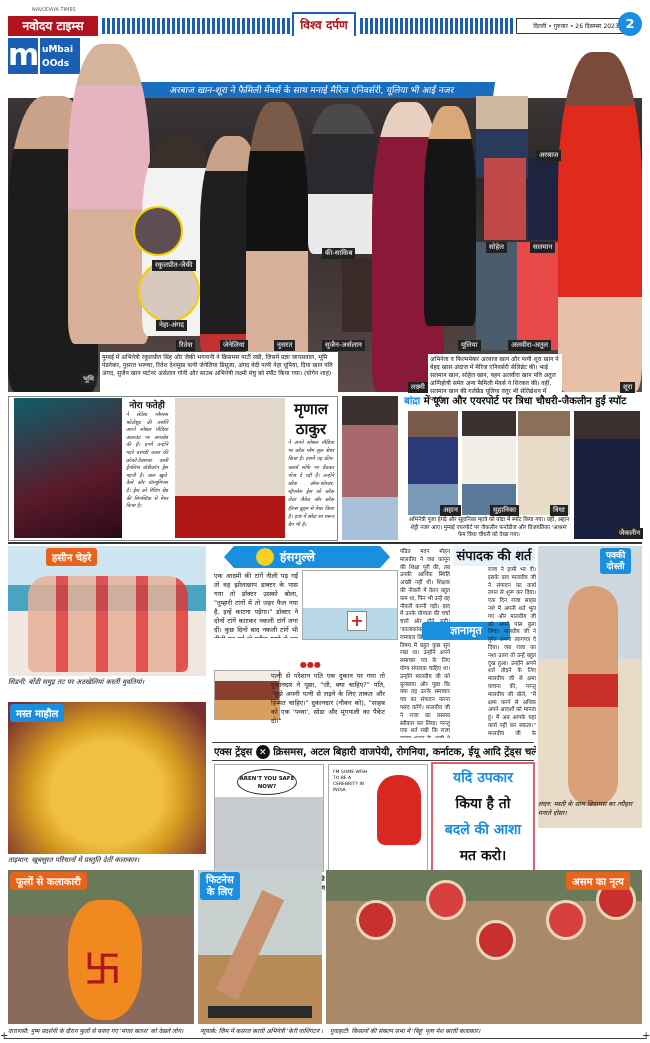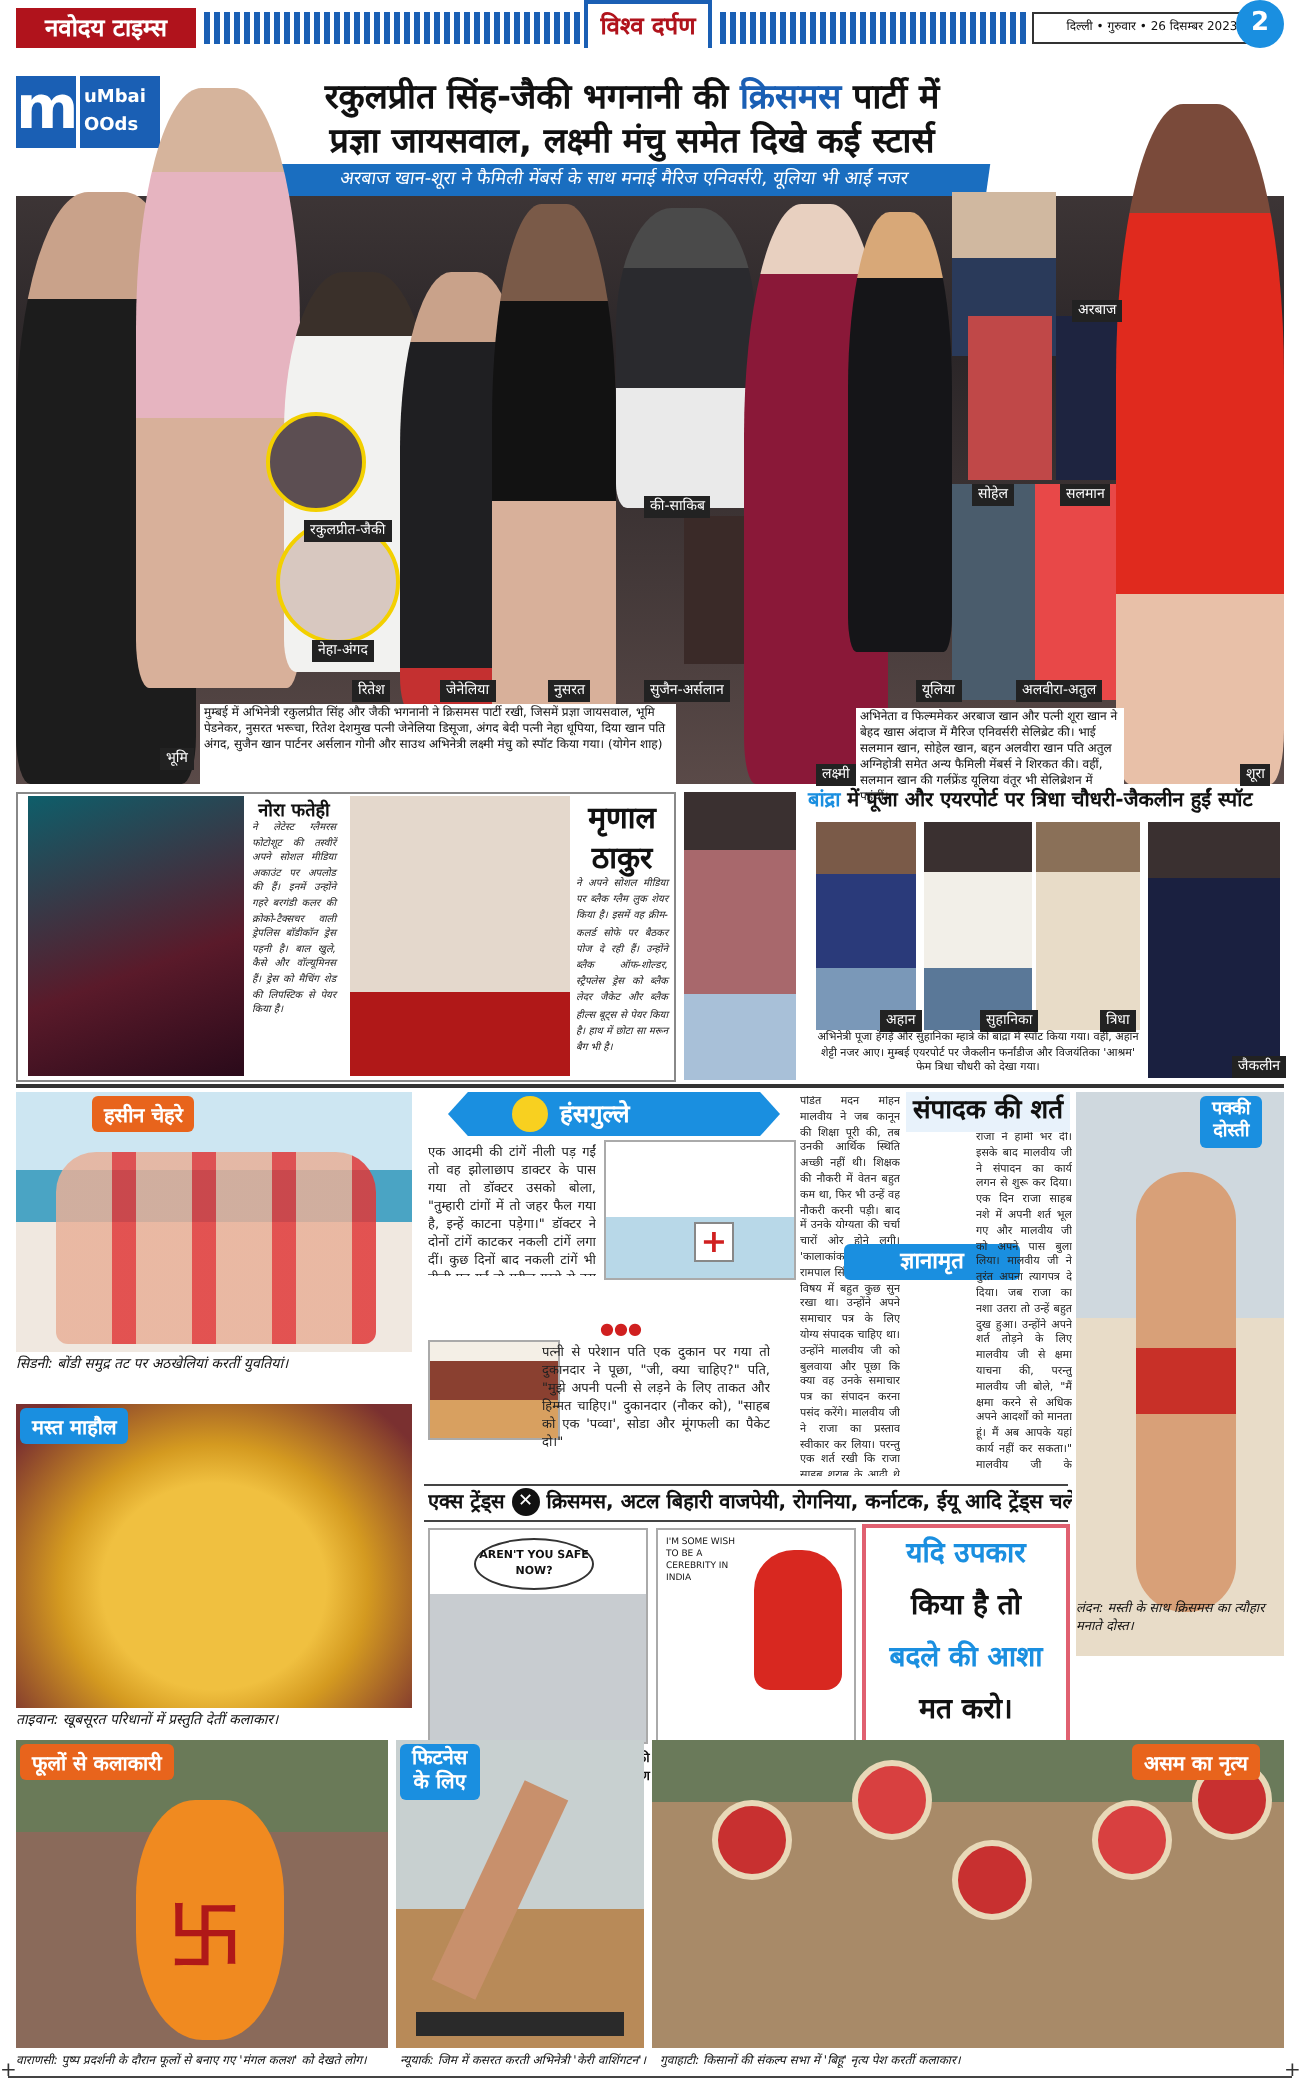--- a/index.html
+++ b/index.html
@@ -1,18 +1,18 @@
 <!DOCTYPE html>
 <html><head>
 <meta charset="utf-8">
 <style>
 *{box-sizing:border-box;margin:0;padding:0}
 body{width:650px;height:1043px;background:#fff;font-family:"DejaVu Sans",sans-serif;position:relative;overflow:hidden;color:#111}
 .abs{position:absolute}
-.masthead{top:0;left:8px;width:634px;height:26px}
+.masthead{top:12px;left:8px;width:634px;height:26px}
 .logo{position:absolute;left:0;top:4px;width:90px;height:20px;background:#b0131c;color:#fff;font-weight:bold;font-size:12px;line-height:20px;text-align:center;font-family:"DejaVu Sans",sans-serif}
 .logo-small{position:absolute;left:24px;top:-6px;font-size:5px;color:#555}
 .stripes{position:absolute;top:6px;height:16px;background:repeating-linear-gradient(90deg,#1a5fb4 0 3px,#fff 3px 5px)}
 .section-tag{position:absolute;left:284px;top:0;width:64px;height:24px;border:2px solid #1a5fb4;border-bottom:none;background:#fff;color:#b0131c;font-weight:bold;font-size:12px;text-align:center;line-height:22px}
 .dateline{position:absolute;left:508px;top:6px;width:120px;height:16px;border:1px solid #333;font-size:6px;line-height:14px;text-align:center;background:#fff}
 .pageno{position:absolute;left:610px;top:0;width:24px;height:24px;border-radius:50%;background:#1a8fe0;color:#fff;font-weight:bold;font-size:13px;text-align:center;line-height:24px}
 .hero{top:36px;left:8px;width:634px;height:356px;background:linear-gradient(180deg,#4a4040 0%,#2b2628 40%,#5a4a48 100%)}
 .hero-bg-white{position:absolute;left:0;top:0;width:634px;height:62px;background:#fff}
 .col-badge{position:absolute;left:0;top:2px;width:86px;height:36px}
 .col-badge .m{position:absolute;left:0;top:0;width:30px;height:36px;background:#1a5fb4;color:#fff;font-size:30px;font-weight:bold;line-height:34px;text-align:center}
@@ -62,24 +62,20 @@
 
 <div class="abs hero">
   <div class="hero-bg-white"></div>
   <div class="col-badge">
     <div class="m">m</div>
     <div class="t">
         <div>uMbai</div>
         <div>OOds</div>
       </div>
   </div>
-  <div class="headline">
-    <span>रकुलप्रीत सिंह-जैकी भगनानी की </span><span class="hl">क्रिसमस</span><span> पार्टी में</span><br>
-    <span>प्रज्ञा जायसवाल, लक्ष्मी मंचु समेत दिखे कई स्टार्स</span>
-  </div>
   <div class="subhead">अरबाज खान-शूरा ने फैमिली मेंबर्स के साथ मनाई मैरिज एनिवर्सरी, यूलिया भी आईं नजर</div>
 
   <div class="person" style="left:0;top:60px;width:90px;height:296px;background:linear-gradient(#c9a28a 0 18%,#1c1c1c 18% 100%)"></div>
   <div class="person" style="left:60px;top:8px;width:82px;height:300px;background:linear-gradient(#d6b49c 0 14%,#e6b4c0 14% 55%,#d8b09a 55% 100%)"></div>
   <div class="person" style="left:134px;top:100px;width:74px;height:200px;background:linear-gradient(#3a302a 0 16%,#f2f2f0 16% 100%)"></div>
   <div class="person" style="left:192px;top:100px;width:64px;height:220px;background:linear-gradient(#c9a28a 0 16%,#1f1f22 16% 90%,#c43030 90%)"></div>
   <div class="person" style="left:238px;top:66px;width:62px;height:270px;background:linear-gradient(#7a5a48 0 18%,#121212 18% 55%,#d8b09a 55% 100%)"></div>
   <div class="person" style="left:300px;top:68px;width:70px;height:150px;background:linear-gradient(#4a4a4a 0 20%,#2a2a2e 20% 60%,#eaeaea 60%)"></div>
   <div class="photo" style="left:334px;top:222px;width:96px;height:74px;background:#3a2a28"></div>
   <div class="person" style="left:364px;top:66px;width:72px;height:290px;background:linear-gradient(#e8d0c0 0 12%,#8a1838 12% 100%)"></div>

